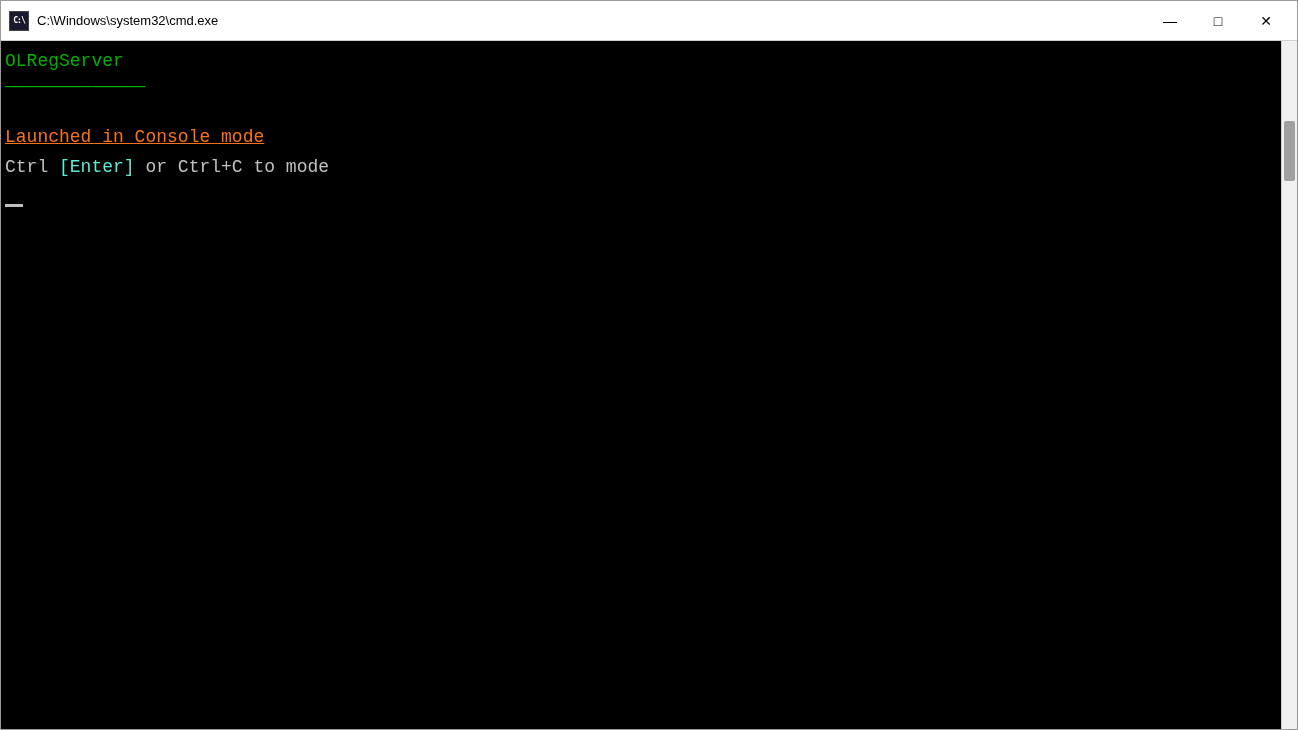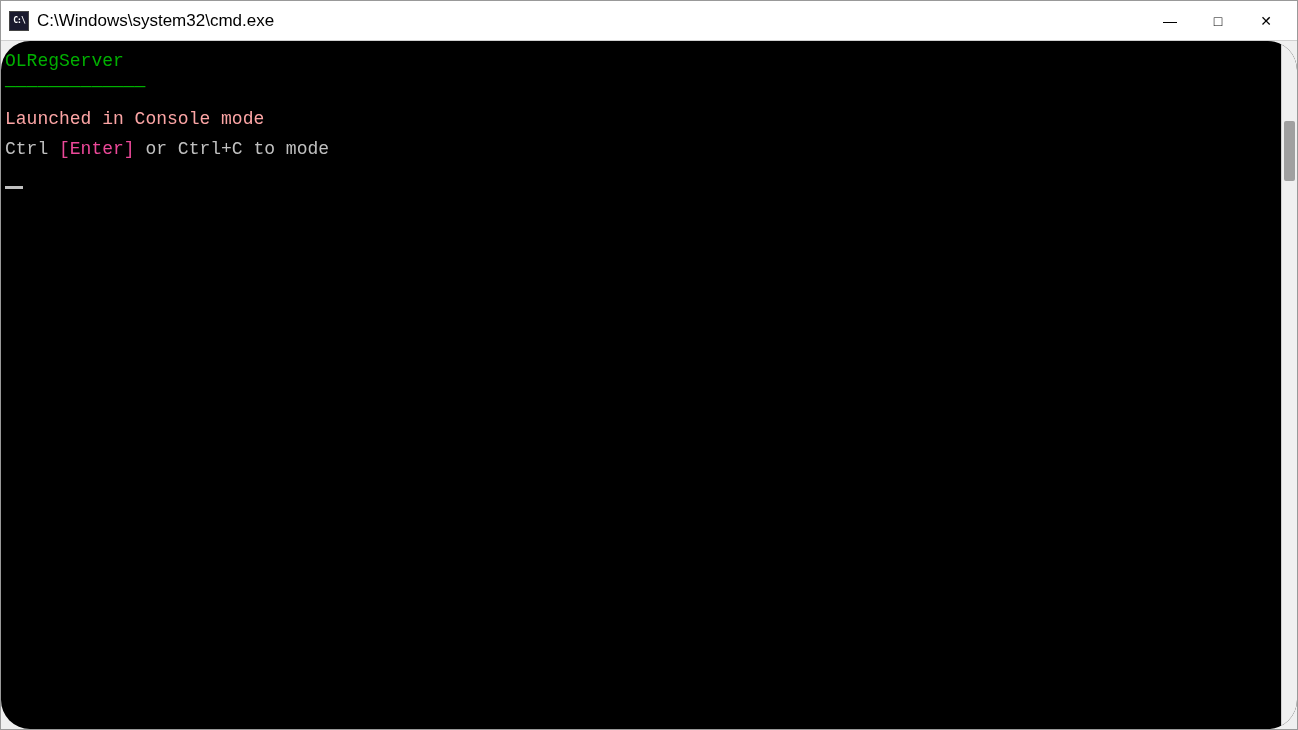--- a/index.html
+++ b/index.html
@@ -55,21 +55,21 @@
       align-items: center;
       justify-content: center;
       font-size: 9px;
       color: #fff;
       font-weight: bold;
       font-family: monospace;
       flex-shrink: 0;
     }
 
     .title-text {
-      font-size: 17px;
+      font-size: 13px;
       color: #000;
       font-family: 'Segoe UI', Arial, sans-serif;
     }
 
     .title-bar-buttons {
       display: flex;
       align-items: center;
       gap: 2px;
     }
 
@@ -85,21 +85,20 @@
       font-size: 14px;
       color: #000;
       font-family: 'Segoe UI', Arial, sans-serif;
     }
 
     .console-area {
       flex: 1;
       background: #000000;
       position: relative;
       overflow: hidden;
-      border-radius: 29px;
     }
 
     .console-content {
       position: absolute;
       top: 0;
       left: 0;
       right: 16px;
       bottom: 0;
       padding: 8px 4px;
       font-family: 'Courier New', Consolas, monospace;
@@ -111,33 +110,34 @@
       color: #00b000;
       display: block;
     }
 
     .line-separator {
       color: #00b000;
       display: block;
     }
 
     .line-white {
-      color: #fca5a5;
-      display: block;
-      margin-top: 8px;
+      color: #f97316;
+      display: block;
+      margin-top: 26px;
+      text-decoration: underline;
     }
 
     .line-press {
       color: #c0c0c0;
       display: block;
       margin-top: 4px;
     }
 
     .line-press .bracket-text {
-      color: #ec4899;
+      color: #5eead4;
       margin-top: 12px;
     }
 
     .cursor-line {
       display: block;
       margin-top: 4px;
     }
 
     .cursor-block {
       display: inline-block;

